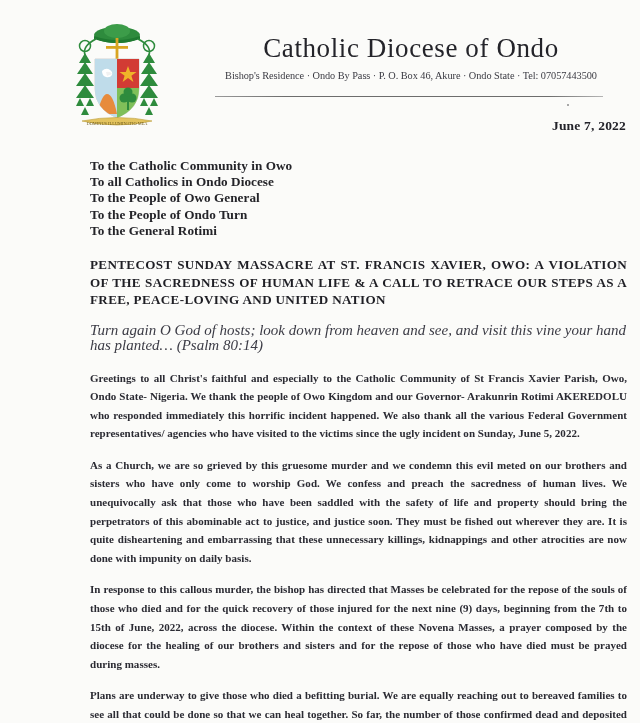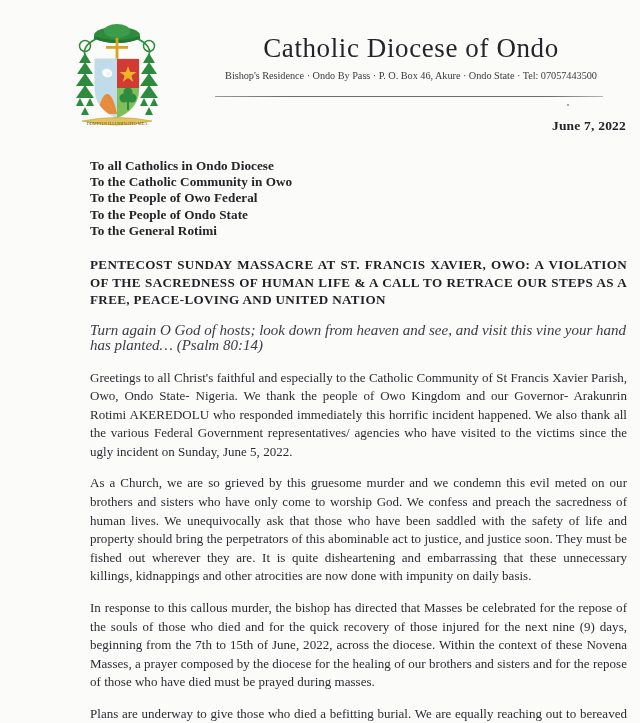--- a/index.html
+++ b/index.html
@@ -124,26 +124,27 @@
     margin-top: 14px;
     font-size: 15px;
     font-style: italic;
     line-height: 15px;
     text-align: left;
     color: #3b3b45;
   }
 
   .para {
     margin-top: 13px;
-    font-size: 13px;
+    font-size: 11px;
     line-height: 18.6px;
     text-align: justify;
     text-align-last: left;
     color: #2b2b33;
     letter-spacing: 0.02px;
+    font-weight: bold;
   }
   .para.first { margin-top: 16px; }
   .para.clipped { margin-top: 13px; }
 </style>
 </head>
 <body>
 
 <div class="page">
 
   <div class="letterhead">
@@ -218,24 +219,24 @@
 
     <div class="rule"></div>
     <div class="stray-dot"></div>
   </div>
 
   <div class="date-line">June 7, 2022</div>
 
   <div class="doc-body">
 
     <ul class="addressees">
+      <li>To the Catholic Community in Owo</li>
       <li>To all Catholics in Ondo Diocese</li>
-      <li>To the Catholic Community in Owo</li>
-      <li>To the People of Owo Federal</li>
-      <li>To the People of Ondo State</li>
+      <li>To the People of Owo General</li>
+      <li>To the People of Ondo Turn</li>
       <li>To the General Rotimi</li>
     </ul>
 
     <div class="subject">PENTECOST SUNDAY MASSACRE AT ST. FRANCIS XAVIER, OWO: A VIOLATION OF THE SACREDNESS OF HUMAN LIFE &amp; A CALL TO RETRACE OUR STEPS AS A FREE, PEACE-LOVING AND UNITED NATION</div>
 
     <div class="scripture">Turn again O God of hosts; look down from heaven and see, and visit this vine your hand has planted… (Psalm 80:14)</div>
 
     <p class="para first">Greetings to all Christ's faithful and especially to the Catholic Community of St Francis Xavier Parish, Owo, Ondo State- Nigeria. We thank the people of Owo Kingdom and our Governor- Arakunrin Rotimi AKEREDOLU who responded immediately this horrific incident happened. We also thank all the various Federal Government representatives/ agencies who have visited to the victims since the ugly incident on Sunday, June 5, 2022.</p>
     <p class="para">As a Church, we are so grieved by this gruesome murder and we condemn this evil meted on our brothers and sisters who have only come to worship God. We confess and preach the sacredness of human lives. We unequivocally ask that those who have been saddled with the safety of life and property should bring the perpetrators of this abominable act to justice, and justice soon. They must be fished out wherever they are. It is quite disheartening and embarrassing that these unnecessary killings, kidnappings and other atrocities are now done with impunity on daily basis.</p>
     <p class="para">In response to this callous murder, the bishop has directed that Masses be celebrated for the repose of the souls of those who died and for the quick recovery of those injured for the next nine (9) days, beginning from the 7th to 15th of June, 2022, across the diocese. Within the context of these Novena Masses, a prayer composed by the diocese for the healing of our brothers and sisters and for the repose of those who have died must be prayed during masses.</p>

